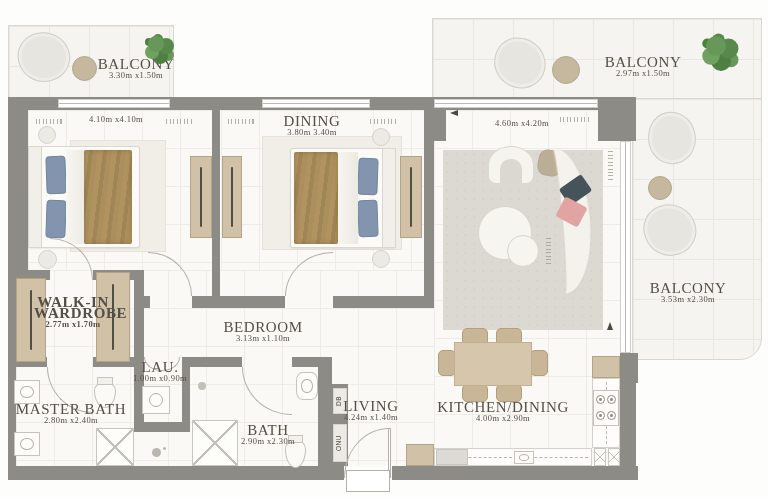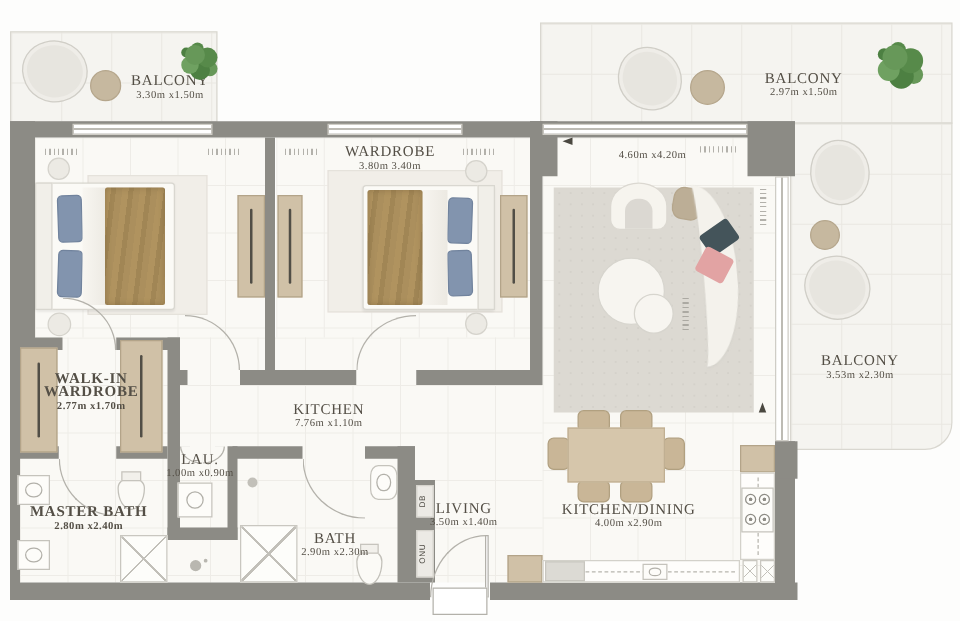--- a/index.html
+++ b/index.html
@@ -18,21 +18,21 @@
   .win{background:linear-gradient(#ffffff 40%,#bdbbb4 40% 58%,#ffffff 58%);border:1px solid #cfcdc6;}
   .winv{background:linear-gradient(90deg,#ffffff 40%,#bdbbb4 40% 58%,#ffffff 58%);border:1px solid #cfcdc6;}
   .arc{border:0 solid #b3b1aa;background:transparent;}
   .a-tl{border-top-width:1px;border-left-width:1px;border-top-left-radius:100%;}
   .a-tr{border-top-width:1px;border-right-width:1px;border-top-right-radius:100%;}
   .a-bl{border-bottom-width:1px;border-left-width:1px;border-bottom-left-radius:100%;}
   .a-br{border-bottom-width:1px;border-right-width:1px;border-bottom-right-radius:100%;}
   .leaf{background:#fff;border:1px solid #b3b1aa;}
   .lbl{color:#544f46;text-align:center;letter-spacing:.6px;line-height:11px;z-index:7;}
   .lbl span{display:block;}
-  .lbl .nm{font-size:12px;}
+  .lbl .nm{font-size:15px;}
   .lbl .dm{font-size:8.5px;letter-spacing:.4px;}
   .closet{background:#d0c1a7;border:1px solid #b3a489;}
   .closet i{position:absolute;left:50%;top:13%;width:2px;height:74%;background:#514e46;
             margin-left:-1px;border-radius:1px;}
   .rug{background:#f1eee8;border:1px solid #e5e2db;}
   .rugl{background:#dcd9d2;background-image:radial-gradient(#d4d1ca 1px,transparent 1px);
         background-size:9px 9px;}
   .bedframe{background:#fbfaf6;border:1px solid #d9d7d0;border-radius:3px;box-shadow:0 1px 2px rgba(0,0,0,.07);}
   .headboard{background:#f1efe9;border:1px solid #d9d7d0;}
   .sheet{background:linear-gradient(90deg,#f8f6f1,#ecE9e2);}
@@ -231,59 +231,60 @@
   <div class="chairblob" style="left:644px;top:204px;width:52px;height:52px;transform:rotate(-18deg);"></div>
 
   <div class="tree" style="left:148px;top:36px;"></div>
   <div class="tree" style="left:708px;top:38px;transform:scale(1.25);"></div>
 
   <div class="lbl" style="left:76px;top:59px;width:120px;">
     <span class="nm">BALCONY</span>
       <span class="dm">3.30m x1.50m</span>
   </div>
   <div class="lbl" style="left:36px;top:114px;width:160px;">
+      <span class="dm">4.10m x4.10m</span>
   </div>
   <div class="lbl" style="left:242px;top:116px;width:140px;">
-    <span class="nm">WARDROBE</span>
+    <span class="nm">DINING</span>
       <span class="dm">3.80m 3.40m</span>
   </div>
   <div class="lbl" style="left:452px;top:118px;width:140px;">
       <span class="dm">4.60m x4.20m</span>
   </div>
   <div class="lbl" style="left:573px;top:57px;width:140px;">
     <span class="nm">BALCONY</span>
       <span class="dm">2.97m x1.50m</span>
   </div>
   <div class="lbl" style="left:618px;top:283px;width:140px;">
     <span class="nm">BALCONY</span>
       <span class="dm">3.53m x2.30m</span>
   </div>
   <div class="lbl" style="left:34px;top:297px;width:78px;font-weight:bold;">
     <span class="nm">WALK-IN WARDROBE</span>
       <span class="dm">2.77m x1.70m</span>
   </div>
   <div class="lbl" style="left:193px;top:322px;width:140px;">
-    <span class="nm">KITCHEN</span>
-      <span class="dm">7.76m x1.10m</span>
+    <span class="nm">BEDROOM</span>
+      <span class="dm">3.13m x1.10m</span>
   </div>
   <div class="lbl" style="left:110px;top:362px;width:100px;">
     <span class="nm">LAU.</span>
       <span class="dm">1.00m x0.90m</span>
   </div>
-  <div class="lbl" style="left:11px;top:404px;width:120px;font-weight:bold;">
+  <div class="lbl" style="left:11px;top:404px;width:120px;">
     <span class="nm">MASTER BATH</span>
       <span class="dm">2.80m x2.40m</span>
   </div>
   <div class="lbl" style="left:208px;top:425px;width:120px;">
     <span class="nm">BATH</span>
       <span class="dm">2.90m x2.30m</span>
   </div>
   <div class="lbl" style="left:311px;top:401px;width:120px;">
     <span class="nm">LIVING</span>
-      <span class="dm">3.50m x1.40m</span>
+      <span class="dm">4.24m x1.40m</span>
   </div>
   <div class="lbl" style="left:433px;top:402px;width:140px;">
     <span class="nm">KITCHEN/DINING</span>
       <span class="dm">4.00m x2.90m</span>
   </div>
 
   <div style="left:450px;top:110px;width:0;height:0;border-top:3px solid transparent;border-bottom:3px solid transparent;border-right:8px solid #4a4840;"></div>
   <div style="left:607px;top:322px;width:0;height:0;border-left:3px solid transparent;border-right:3px solid transparent;border-bottom:8px solid #4a4840;"></div>
 
 </div>

